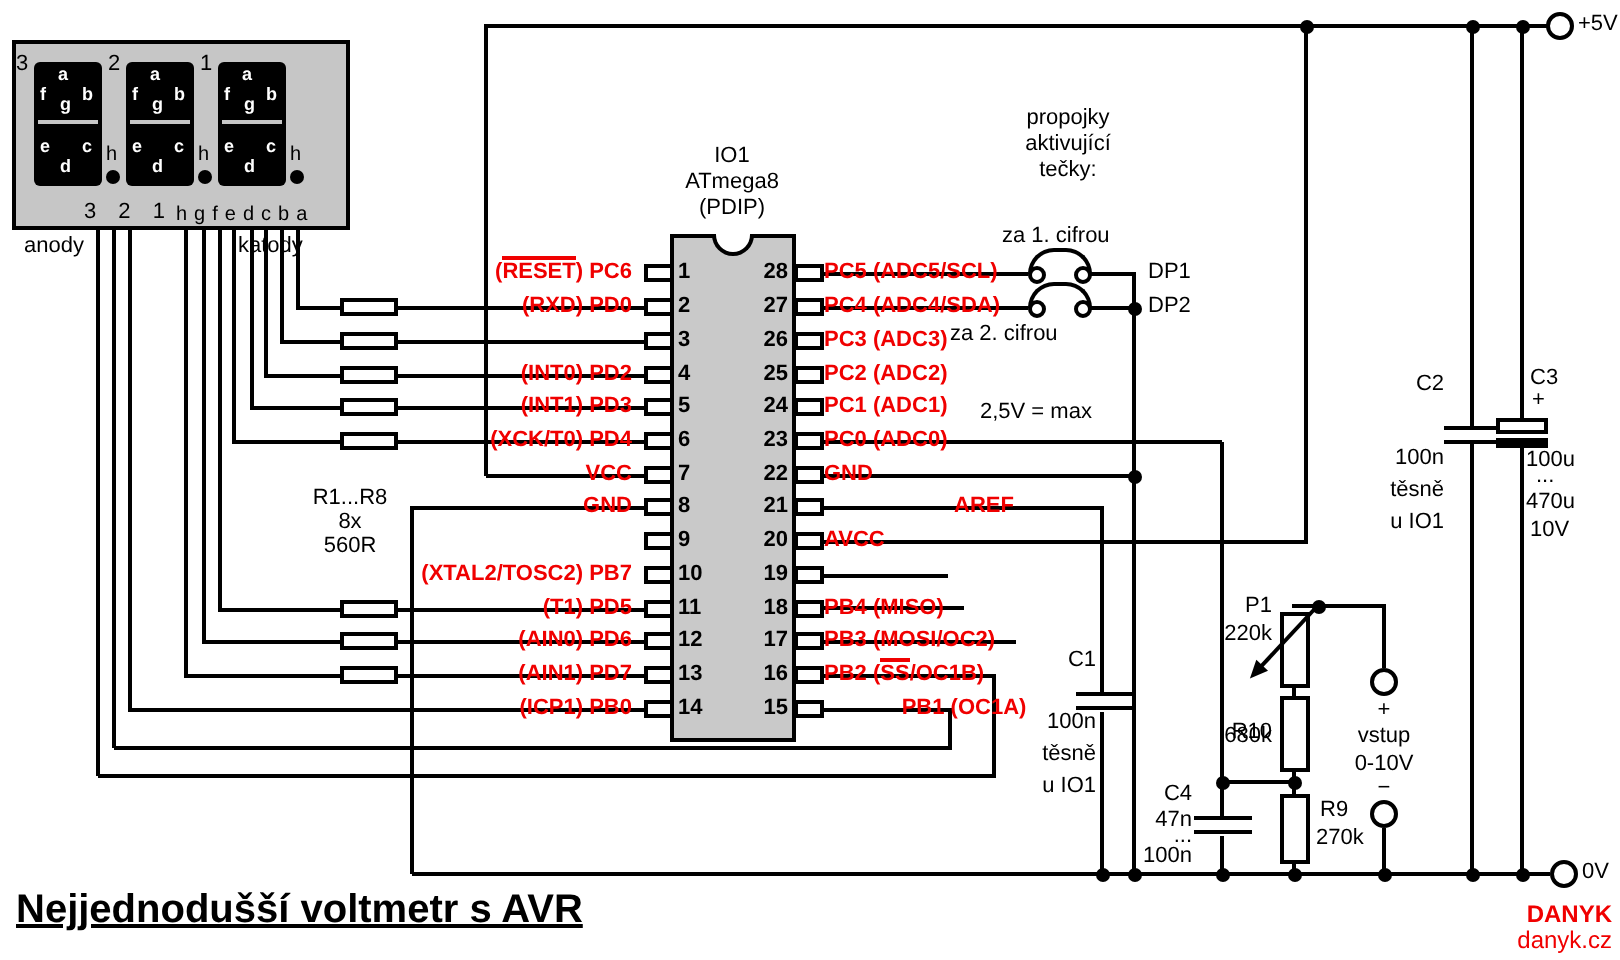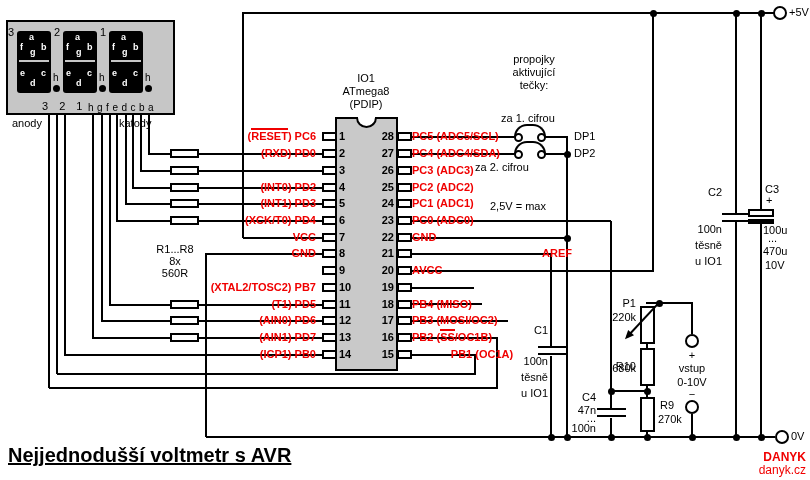--- a/index.html
+++ b/index.html
@@ -260,21 +260,21 @@
     <div class="box" style="left: 397px; top: 233px; width: 15px; height: 9px;"></div>
     <div class="pn" style="left: 339px; top: 230px; width: 18px; height: 15px;">7</div>
     <div class="pn rt" style="left: 372px; top: 230px; width: 22px; height: 15px;">22</div>
     <div class="pinlbl" style="left: 140px; top: 230px; width: 176px; height: 15px; text-align: right;">VCC</div>
     <div class="pinlbl" style="left: 412px; top: 230px; width: 160px; height: 15px; text-align: left;">GND</div>
     <div class="box" style="left: 322px; top: 249px; width: 15px; height: 9px;"></div>
     <div class="box" style="left: 397px; top: 249px; width: 15px; height: 9px;"></div>
     <div class="pn" style="left: 339px; top: 246px; width: 18px; height: 15px;">8</div>
     <div class="pn rt" style="left: 372px; top: 246px; width: 22px; height: 15px;">21</div>
     <div class="pinlbl" style="left: 140px; top: 246px; width: 176px; height: 15px; text-align: right;">GND</div>
-    <div class="pinlbl" style="left: 412px; top: 246px; width: 160px; height: 15px; text-align: right;">AREF</div>
+    <div class="pinlbl" style="left: 412px; top: 246px; width: 160px; height: 15px; text-align: center;">AREF</div>
     <div class="box" style="left: 322px; top: 266px; width: 15px; height: 9px;"></div>
     <div class="box" style="left: 397px; top: 266px; width: 15px; height: 9px;"></div>
     <div class="pn" style="left: 339px; top: 263px; width: 18px; height: 15px;">9</div>
     <div class="pn rt" style="left: 372px; top: 263px; width: 22px; height: 15px;">20</div>
     <div class="pinlbl" style="left: 412px; top: 263px; width: 160px; height: 15px; text-align: left;">AVCC</div>
     <div class="box" style="left: 322px; top: 283px; width: 15px; height: 9px;"></div>
     <div class="box" style="left: 397px; top: 283px; width: 15px; height: 9px;"></div>
     <div class="pn" style="left: 339px; top: 280px; width: 18px; height: 15px;">10</div>
     <div class="pn rt" style="left: 372px; top: 280px; width: 22px; height: 15px;">19</div>
     <div class="pinlbl" style="left: 140px; top: 280px; width: 176px; height: 15px; text-align: right;">(XTAL2/TOSC2) PB7</div>

